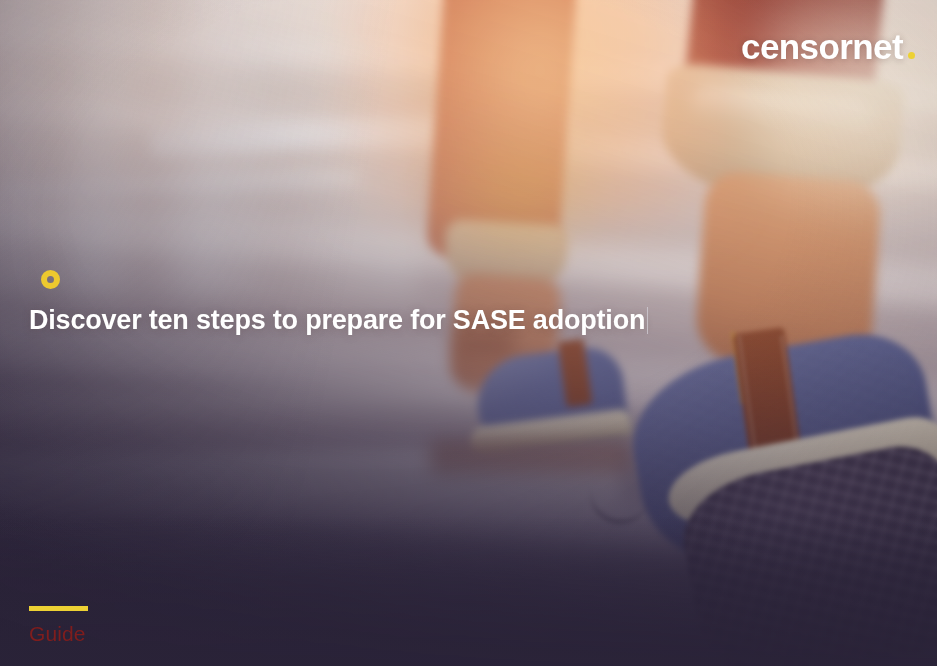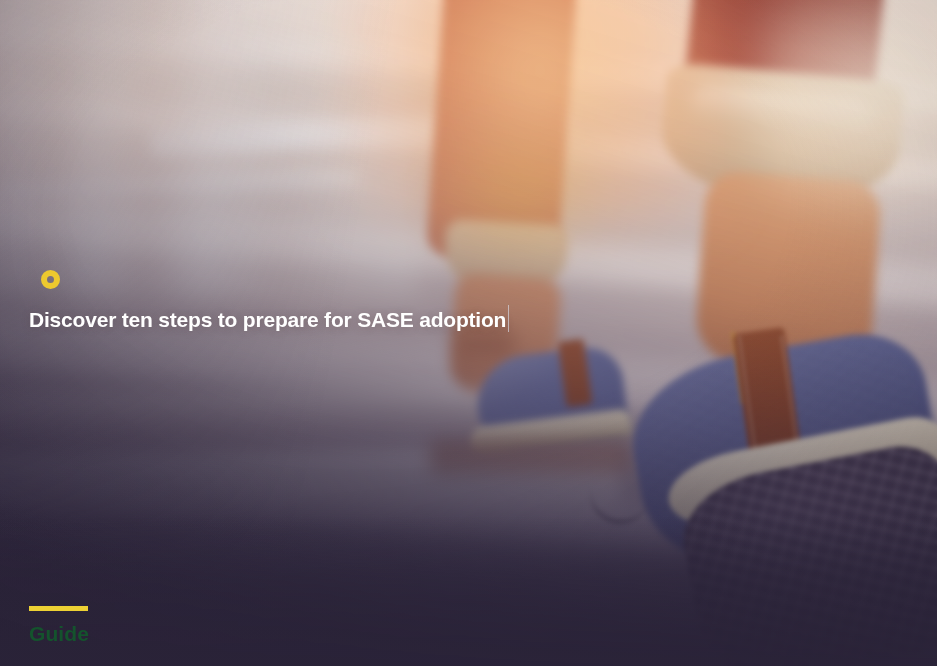--- a/index.html
+++ b/index.html
@@ -486,21 +486,21 @@
     border: 6px solid #edc92e;
     box-sizing: border-box;
     margin-left: 12px;
     transform: translateY(-2px);
   }
 
   .subhead {
     position: absolute;
     left: 29px;
     top: 305px;
-    font-size: 21px;
+    font-size: 27px;
     font-weight: bold;
     color: #ffffff;
     letter-spacing: -0.2px;
     white-space: nowrap;
     text-shadow: 0 1px 8px rgba(70,48,48,0.26);
   }
   .caret {
     display: inline-block;
     width: 1px;
     height: 27px;
@@ -515,22 +515,22 @@
     bottom: 22px;
   }
   .footer-rule {
     width: 59px;
     height: 5px;
     background: #edd134;
     margin-bottom: 12px;
   }
   .footer-label {
     font-size: 21px;
-    font-weight: bold;
-    color: #14532d;
+    font-weight: normal;
+    color: #7f1d1d;
     letter-spacing: 0.1px;
     line-height: 1;
   }
 </style>
 </head>
 <body>
 
 <div class="cover">
 
   <div class="photo">
@@ -578,20 +578,24 @@
     <div class="ph-soft"></div>
   </div>
 
   <div class="tint"></div>
   <div class="tint-left"></div>
   <div class="tint-vig"></div>
   <div class="tint-bottom"></div>
 
   <div class="content">
 
+    <div class="logo">
+      <span>censornet</span>
+      <span class="logo-dot"></span>
+    </div>
 
     <h1 class="headline">
       <span class="hl-ring"></span>
     </h1>
 
     <div class="subhead">
       <span>Discover ten steps to prepare for SASE adoption</span><span class="caret"></span>
     </div>
 
     <div class="footer">

